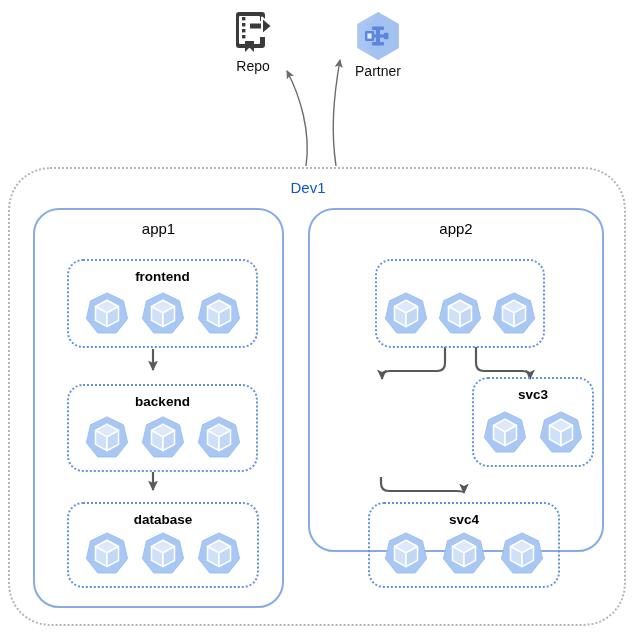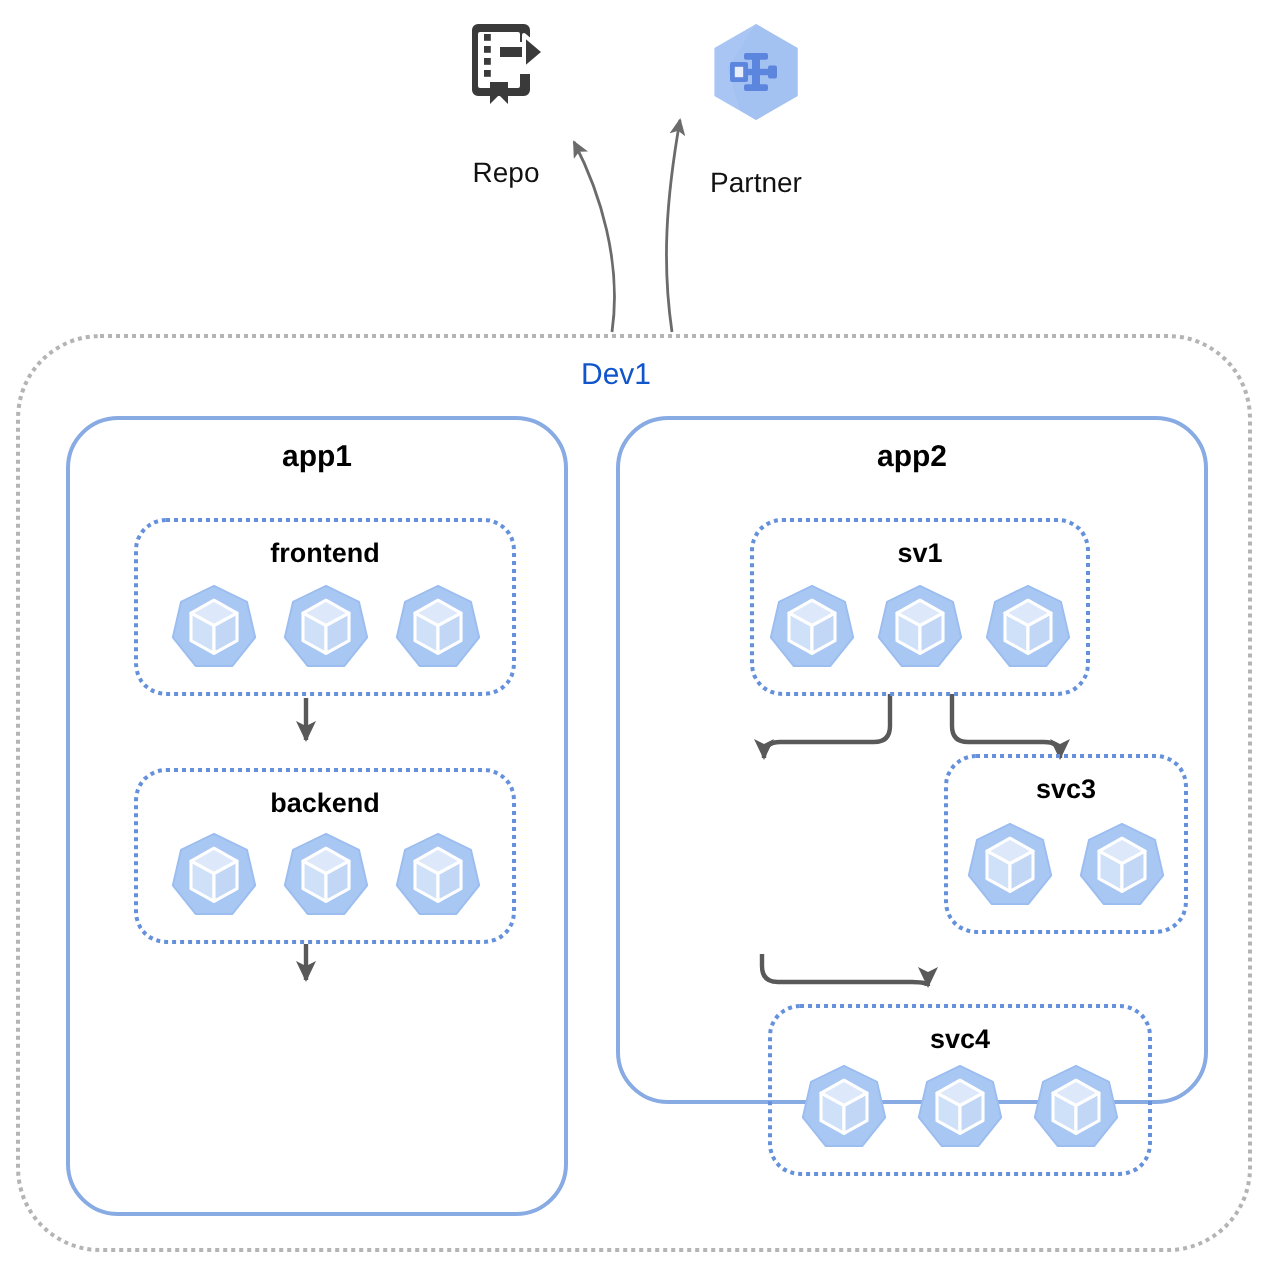--- a/index.html
+++ b/index.html
@@ -1,30 +1,30 @@
 <!DOCTYPE html>
 <html><head>
 <meta charset="utf-8">
 <style>
   html,body{margin:0;padding:0;background:#ffffff;}
   .canvas{
     position:relative;width:636px;height:636px;background:#ffffff;overflow:hidden;
     font-family:"Liberation Sans","DejaVu Sans",sans-serif;color:#000;
   }
   .lbl{position:absolute;text-align:center;white-space:nowrap;}
-  .ext-label{font-size:14px;color:#111;margin-top:20px;}
+  .ext-label{font-size:14px;color:#111;}
   .env-box{
     position:absolute;left:8px;top:167px;width:618px;height:459px;
     border:2px dotted #b4b4b4;border-radius:42px;box-sizing:border-box;
   }
   .env-label{left:238px;top:179px;width:140px;font-size:15px;font-weight:normal;color:#1155cc;}
   .app-box{
     position:absolute;border:2px solid #88abe4;border-radius:26px;box-sizing:border-box;background:transparent;
   }
-  .app-label{left:0;right:0;top:10px;font-size:15px;font-weight:bold;color:#000;}
+  .app-label{left:0;right:0;top:10px;font-size:15px;font-weight:normal;color:#000;}
   .svc-box{
     position:absolute;border:2px dotted #6591dc;border-radius:16px;box-sizing:border-box;text-decoration:underline;
   }
   .svc-label{left:0;right:0;top:8px;font-size:13.5px;font-weight:bold;color:#000;}
   .pods{
     position:absolute;left:0;right:0;bottom:9px;height:46px;
     display:flex;justify-content:center;align-items:center;gap:10px;
   }
   .pod{width:46px;height:46px;display:block;flex:0 0 auto;}
   .overlay{position:absolute;left:0;top:0;width:636px;height:636px;pointer-events:none;}
@@ -126,27 +126,40 @@
           </svg>
           <svg class="pod" viewBox="-24 -24 48 48">
             <use href="#pod-shape"></use>
           </svg>
           <svg class="pod" viewBox="-24 -24 48 48">
             <use href="#pod-shape"></use>
           </svg>
         </div>
     </div>
 
+    <div class="svc-box" style="left:32px;top:292px;width:192px;height:86px">
+      <div class="lbl svc-label">database</div>
+      <div class="pods">
+          <svg class="pod" viewBox="-24 -24 48 48">
+            <use href="#pod-shape"></use>
+          </svg>
+          <svg class="pod" viewBox="-24 -24 48 48">
+            <use href="#pod-shape"></use>
+          </svg>
+          <svg class="pod" viewBox="-24 -24 48 48">
+            <use href="#pod-shape"></use>
+          </svg>
+        </div>
+    </div>
   </div>
 
   <div class="app-box" style="left:308px;top:208px;width:296px;height:344px">
     <div class="lbl app-label">app2</div>
 
     <div class="svc-box" style="left:65px;top:49px;width:170px;height:89px">
-      <div class="lbl svc-label">sv1</div>
       <div class="pods" style="gap:8px">
           <svg class="pod" viewBox="-24 -24 48 48">
             <use href="#pod-shape"></use>
           </svg>
           <svg class="pod" viewBox="-24 -24 48 48">
             <use href="#pod-shape"></use>
           </svg>
           <svg class="pod" viewBox="-24 -24 48 48">
             <use href="#pod-shape"></use>
           </svg>
@@ -159,21 +172,21 @@
       <div class="pods">
           <svg class="pod" viewBox="-24 -24 48 48">
             <use href="#pod-shape"></use>
           </svg>
           <svg class="pod" viewBox="-24 -24 48 48">
             <use href="#pod-shape"></use>
           </svg>
         </div>
     </div>
 
-    <div class="svc-box" style="left:74px;top:292px;width:192px;height:86px">
+    <div class="svc-box" style="left:58px;top:292px;width:192px;height:86px">
       <div class="lbl svc-label">svc4</div>
       <div class="pods" style="gap:12px">
           <svg class="pod" viewBox="-24 -24 48 48">
             <use href="#pod-shape"></use>
           </svg>
           <svg class="pod" viewBox="-24 -24 48 48">
             <use href="#pod-shape"></use>
           </svg>
           <svg class="pod" viewBox="-24 -24 48 48">
             <use href="#pod-shape"></use>

